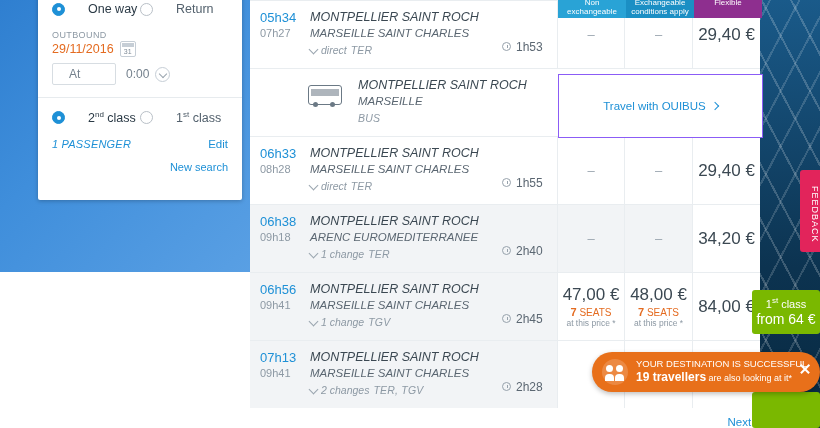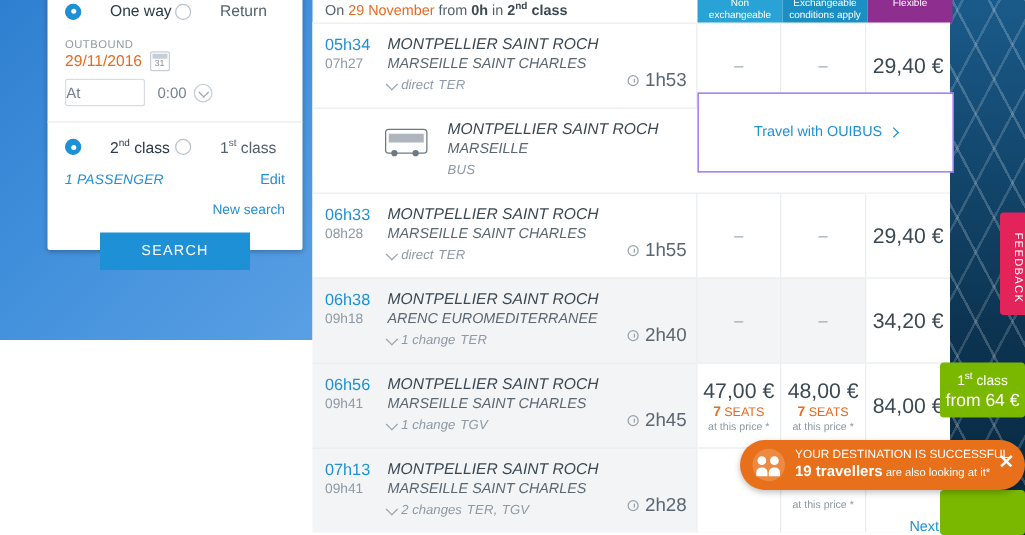--- a/index.html
+++ b/index.html
@@ -69,21 +69,21 @@
     content:""; position:absolute; left:1px; right:1px; top:1px; height:4px;
     background:#c6ced6;
   }
   .cal-btn span{
     position:absolute; left:0; right:0; bottom:1px; text-align:center;
     font-size:7px; color:#7d8a96;
   }
   .time-row { display:flex; align-items:center; gap:10px; margin-top:6px; }
   .at-box {
     width:64px; height:22px; border:1px solid #d7dde2; border-radius:2px;
-    display:flex; align-items:center; padding-left:0; font-size:12px; color:#74818d;
+    display:flex; align-items:center; padding-left:16px; font-size:12px; color:#74818d;
   }
   .hour-box { display:flex; align-items:center; gap:6px; }
   .hour-val { font-size:12px; color:#74818d; }
   .spinner {
     width:15px;height:15px;border-radius:50%;border:1px solid #c6ced6;
     position:relative;
   }
   .spinner::after{
     content:""; position:absolute; left:4px; top:3px; width:5px;height:5px;
     border-left:1px solid #9aa5af; border-bottom:1px solid #9aa5af;
@@ -124,21 +124,21 @@
   }
   .t-dep { color:#1e90d6; font-size:13px; }
   .t-arr { color:#8d99a4; font-size:11px; margin-top:2px; }
   .stations { width:200px; padding:9px 0 0 8px; flex:none;font-style:italic; }
   .st-from { color:#3b4852; font-size:12.5px; }
   .st-to { color:#5b6772; font-size:11.5px; margin-top:3px; }
   .changes { display:flex; align-items:center; gap:4px; margin-top:5px; color:#8d99a4; font-size:10.5px;}
   .chev { width:7px;height:7px; border-left:1.5px solid #9aa5af; border-bottom:1.5px solid #9aa5af;
           transform:rotate(-45deg); margin-bottom:2px; }
   .mode { color:#8d99a4; font-size:10.5px; letter-spacing:.2px;}
-  .dur { width:60px; padding-top:24px; display:flex; align-items:center; gap:5px; flex:none; color:#5b6772; font-size:15px;text-align:right;}
+  .dur { width:60px; padding-top:24px; display:flex; align-items:center; gap:5px; flex:none; color:#5b6772; font-size:12px;text-align:right;}
   .clock { width:9px;height:9px;border:1px solid #97a2ac;border-radius:50%; position:relative;}
   .clock::after{content:"";position:absolute;left:3.5px;top:1.5px;width:1px;height:3.5px;background:#97a2ac;}
 
   .bus-icon {
     width:34px;height:20px;border:1.5px solid #6b7985;border-radius:3px; margin-top:16px;
     margin-left:6px; position:relative; flex:none;
   }
   .bus-icon::before{content:"";position:absolute;left:2px;top:3px;width:28px;height:7px;background:#6b7985;opacity:.55;}
   .bus-icon::after{content:"";position:absolute;left:4px;bottom:-3px;width:5px;height:5px;border-radius:50%;
     background:#6b7985; box-shadow:17px 0 0 #6b7985;}
@@ -275,28 +275,24 @@
 
   <div class="pax-row">
     <span class="pax-text">1 PASSENGER</span>
     <span class="edit-link">Edit</span>
   </div>
 
   <div class="newsearch">
     <a href="#">New search</a>
   </div>
 
-  <div class="search-btn">SEARCH</div>
 </div>
 
 <div class="results">
 
-  <div class="results-head">
-    <span>On </span><span class="accent">29 November</span><span> from </span><b>0h</b><span> in </span><b>2</b><b class="sup">nd</b><b> class</b>
-  </div>
 
   <div class="row white">
     <div class="times">
       <div class="t-dep">05h34</div>
       <div class="t-arr">07h27</div>
     </div>
     <div class="stations">
       <div class="st-from">MONTPELLIER SAINT ROCH</div>
       <div class="st-to">MARSEILLE SAINT CHARLES</div>
       <div class="changes">

